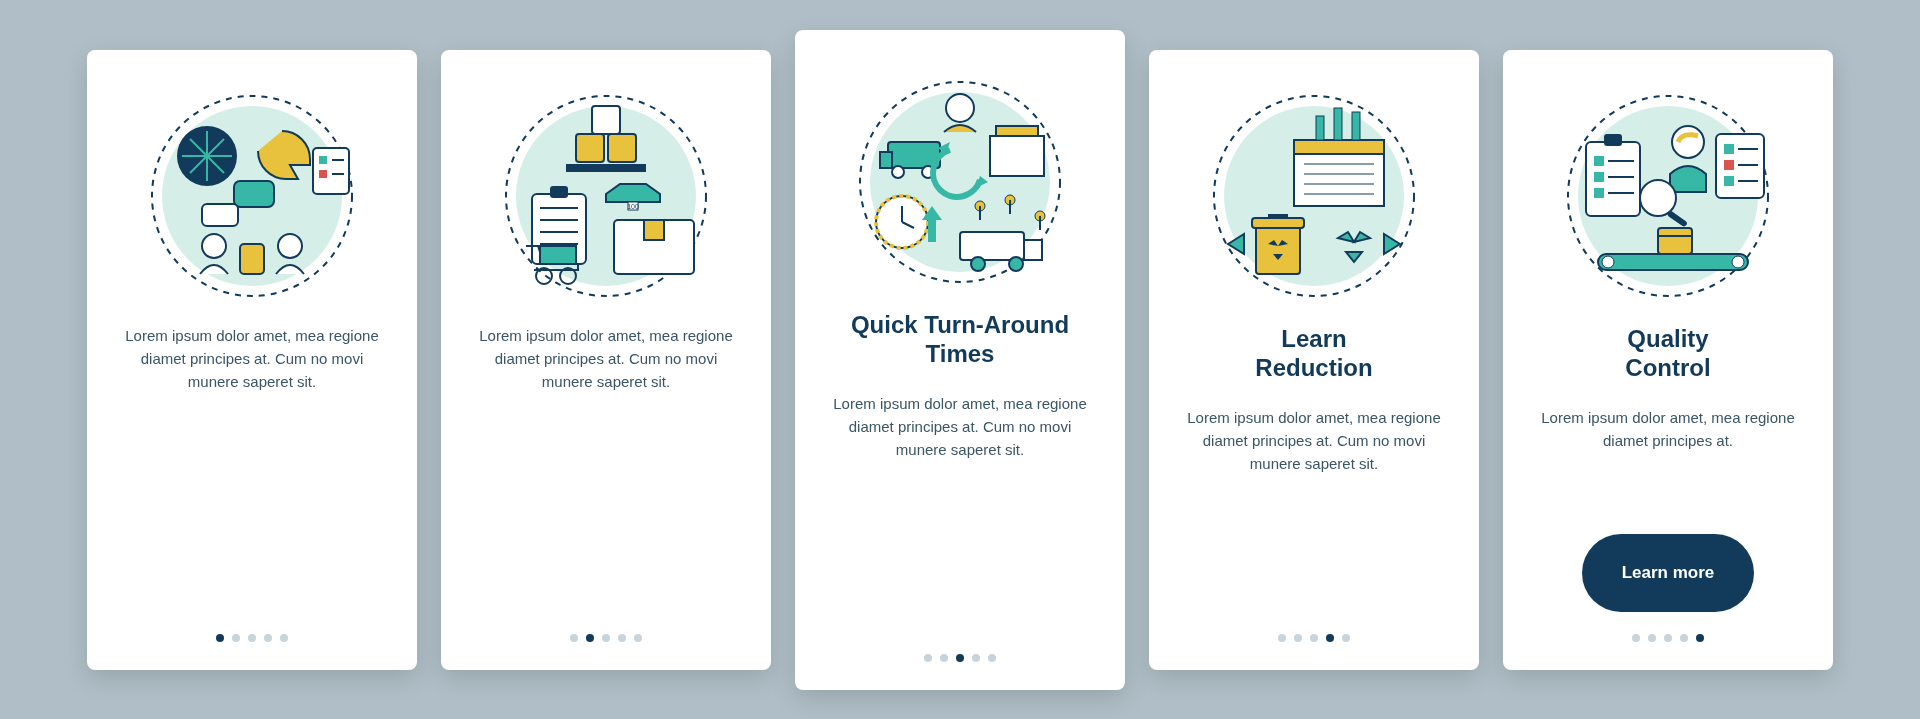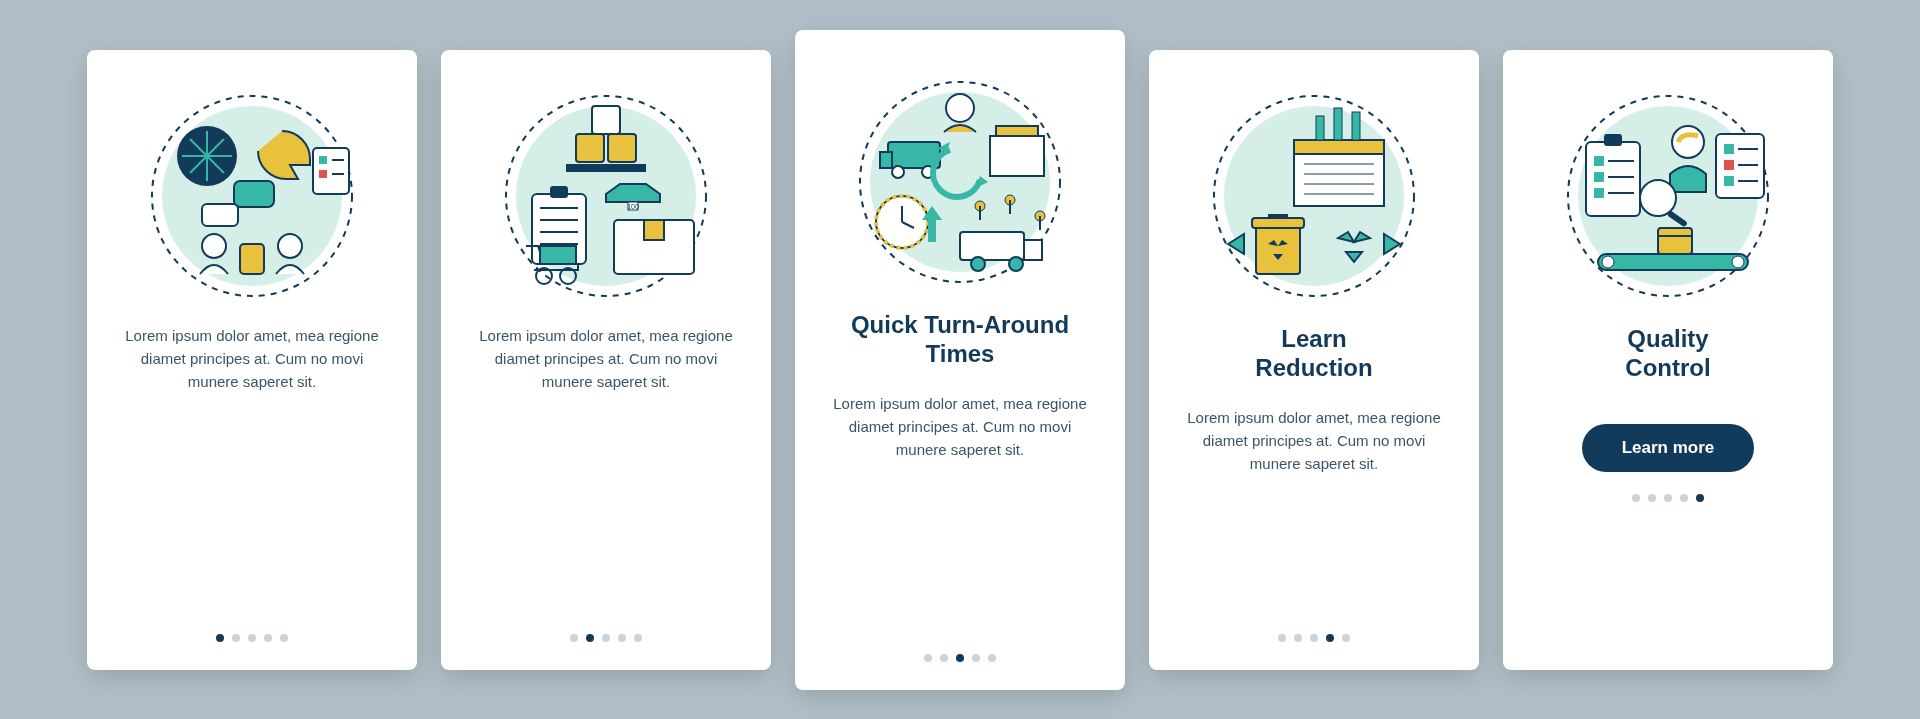--- a/index.html
+++ b/index.html
@@ -58,21 +58,21 @@
     line-height: 1.55;
     flex: 1;
   }
   .cta {
     background: #123a5a;
     color: #fff;
     font-size: 17px;
     font-weight: 600;
     border: none;
     border-radius: 999px;
-    padding: 14px 40px;
+    padding: 29px 40px;
     margin-top: 18px;
     cursor: pointer;
   }
   .dots {
     display:flex;
     gap: 8px;
     margin-top: 22px;
   }
   .dot {
     width: 8px;
@@ -260,20 +260,21 @@
       <rect x="112" y="124" width="22" height="6" rx="3" transform="rotate(35 112 124)" fill="#123a5a"></rect>
       <rect x="40" y="168" width="150" height="16" rx="8" fill="#37b7a5" stroke="#123a5a" stroke-width="2"></rect>
       <circle cx="50" cy="176" r="6" fill="#fff" stroke="#123a5a"></circle>
       <circle cx="180" cy="176" r="6" fill="#fff" stroke="#123a5a"></circle>
       <rect x="100" y="142" width="34" height="26" rx="3" fill="#e8c23d" stroke="#123a5a" stroke-width="2"></rect>
       <path d="M100 150 h34" stroke="#123a5a" stroke-width="2"></path>
     </svg>
   </div>
   <h2 class="heading">Quality
 Control</h2>
+  <p class="body">Lorem ipsum dolor amet, mea regione diamet principes at.</p>
   <button class="cta">Learn more</button>
   <div class="dots">
     <span class="dot"></span>
     <span class="dot"></span>
     <span class="dot"></span>
     <span class="dot"></span>
     <span class="dot active"></span>
   </div>
 </div>
 

